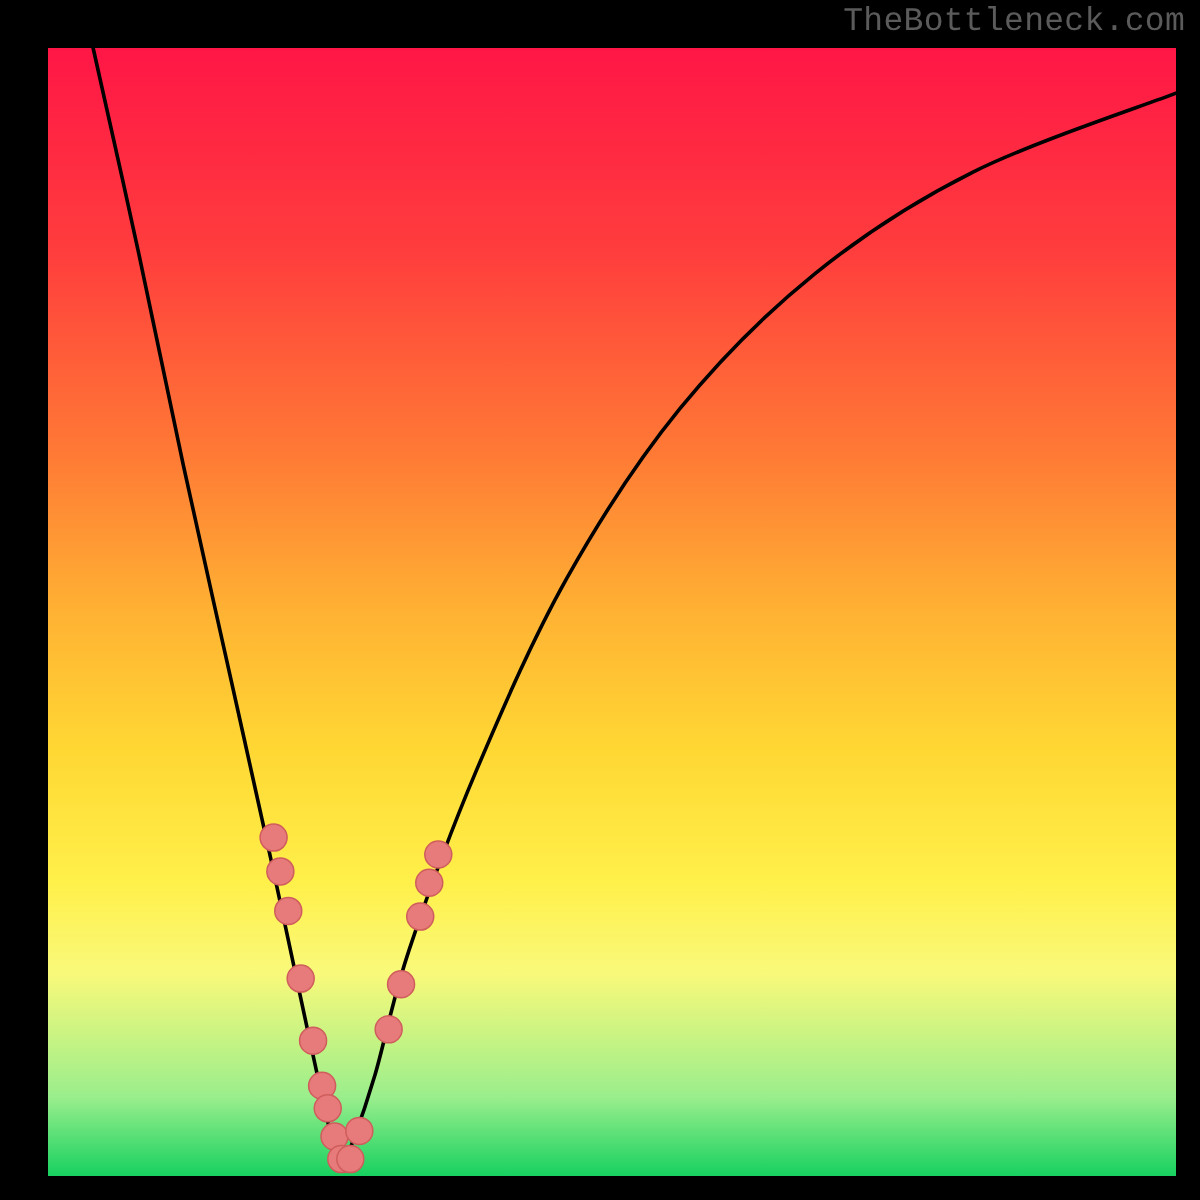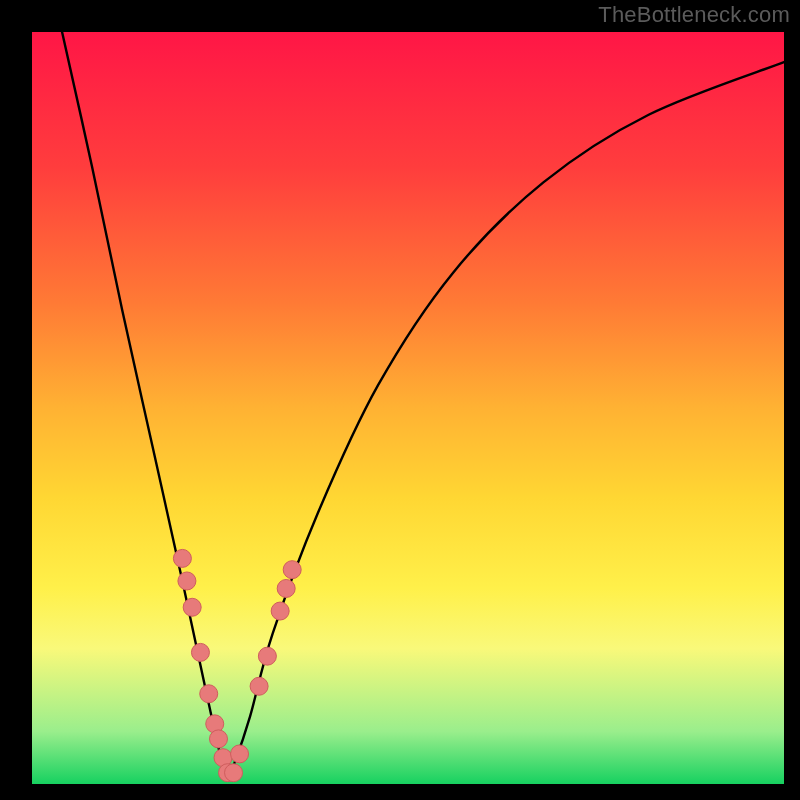--- a/index.html
+++ b/index.html
@@ -41,20 +41,21 @@
   }
   .watermark {
     position: absolute;
     top: 2px;
     right: 10px;
     color: #5b5b5b;
     font-size: 22px;
     font-weight: 500;
     letter-spacing: 0.2px;
     user-select: none;
+    font-family: Liberation Mono, monospace;
   }
   svg.curve {
     position: absolute;
     left: 0;
     top: 0;
     width: 752px;
     height: 752px;
     overflow: visible;
   }
 </style>

